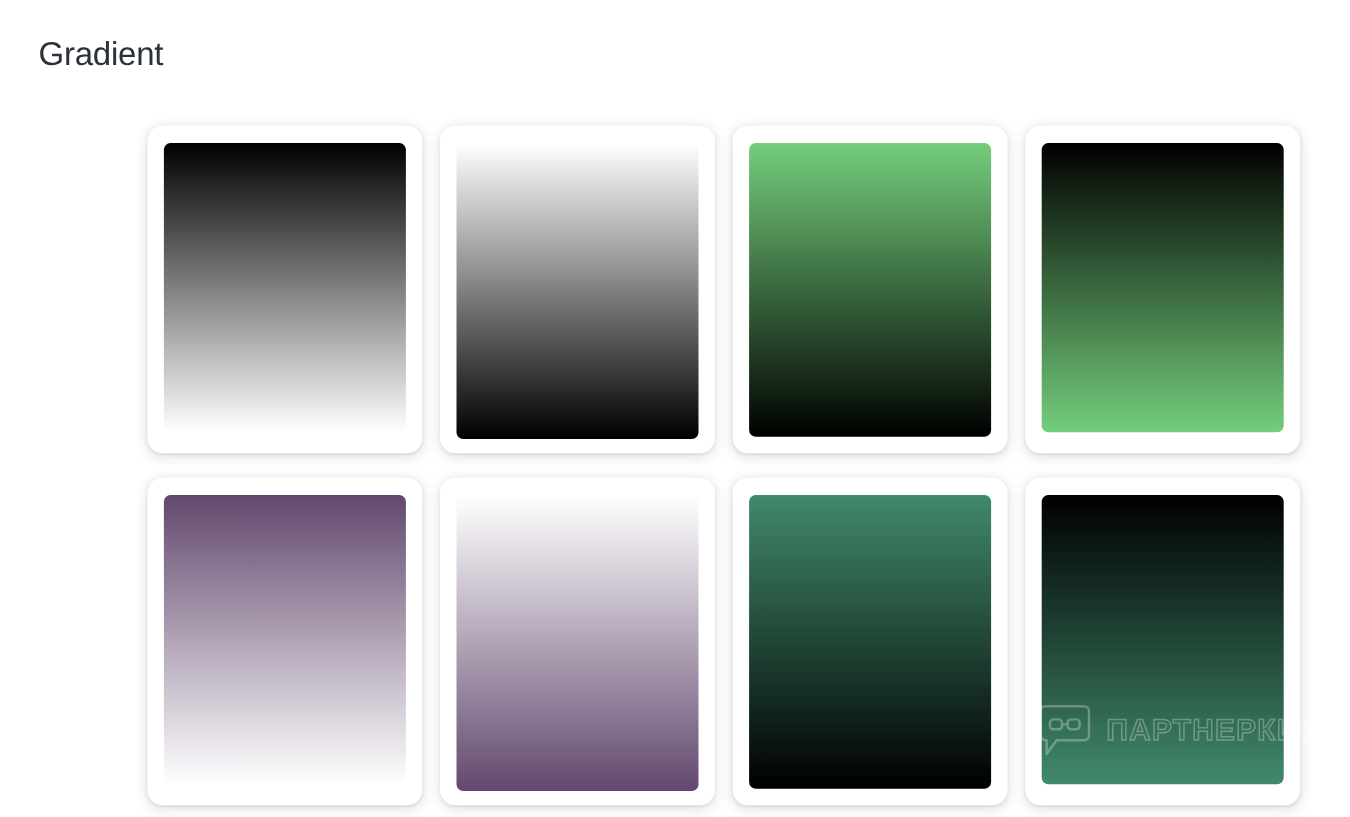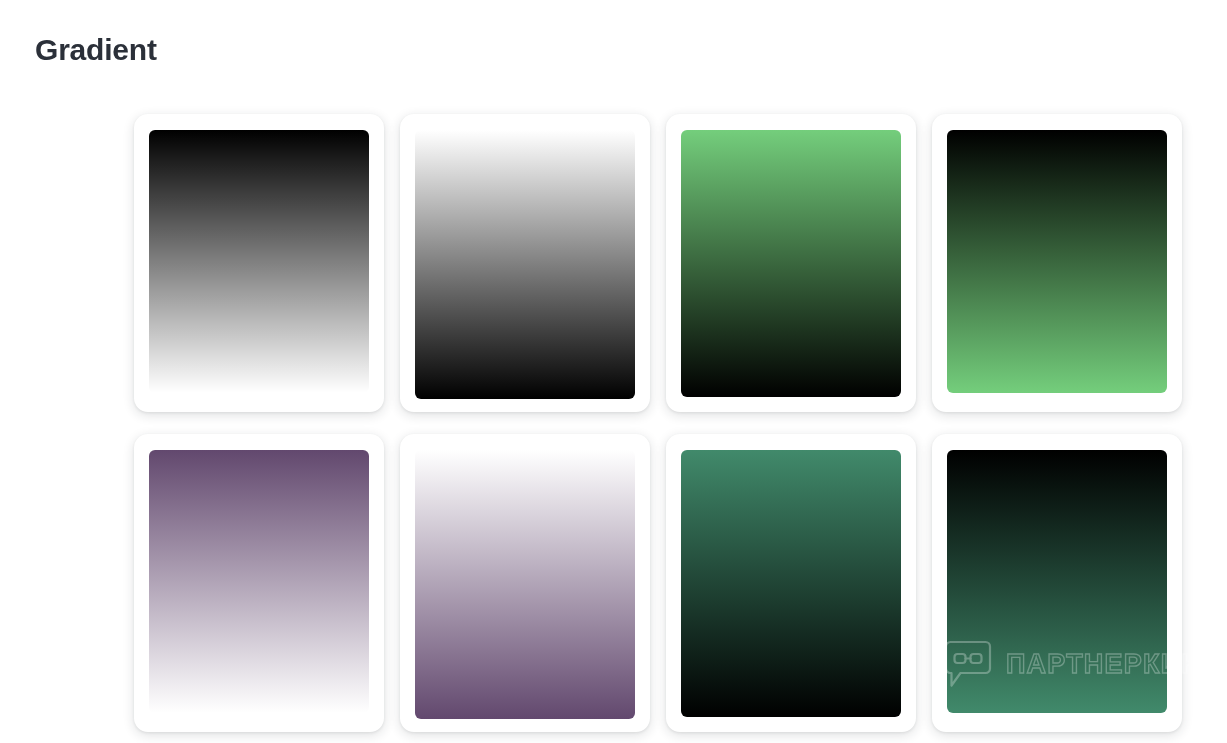--- a/index.html
+++ b/index.html
@@ -22,21 +22,21 @@
     overflow: hidden;
   }
 
   .page-title {
     position: absolute;
     left: 35px;
     top: 28px;
     margin: 0;
     font-size: 30px;
     line-height: 44px;
-    font-weight: 700;
+    font-weight: 400;
     letter-spacing: -0.2px;
     color: #2b3039;
     font-family: "Liberation Sans", "DejaVu Sans", sans-serif;
   }
 
   .grid {
     position: absolute;
     left: 134px;
     top: 114px;
     width: 1060px;

